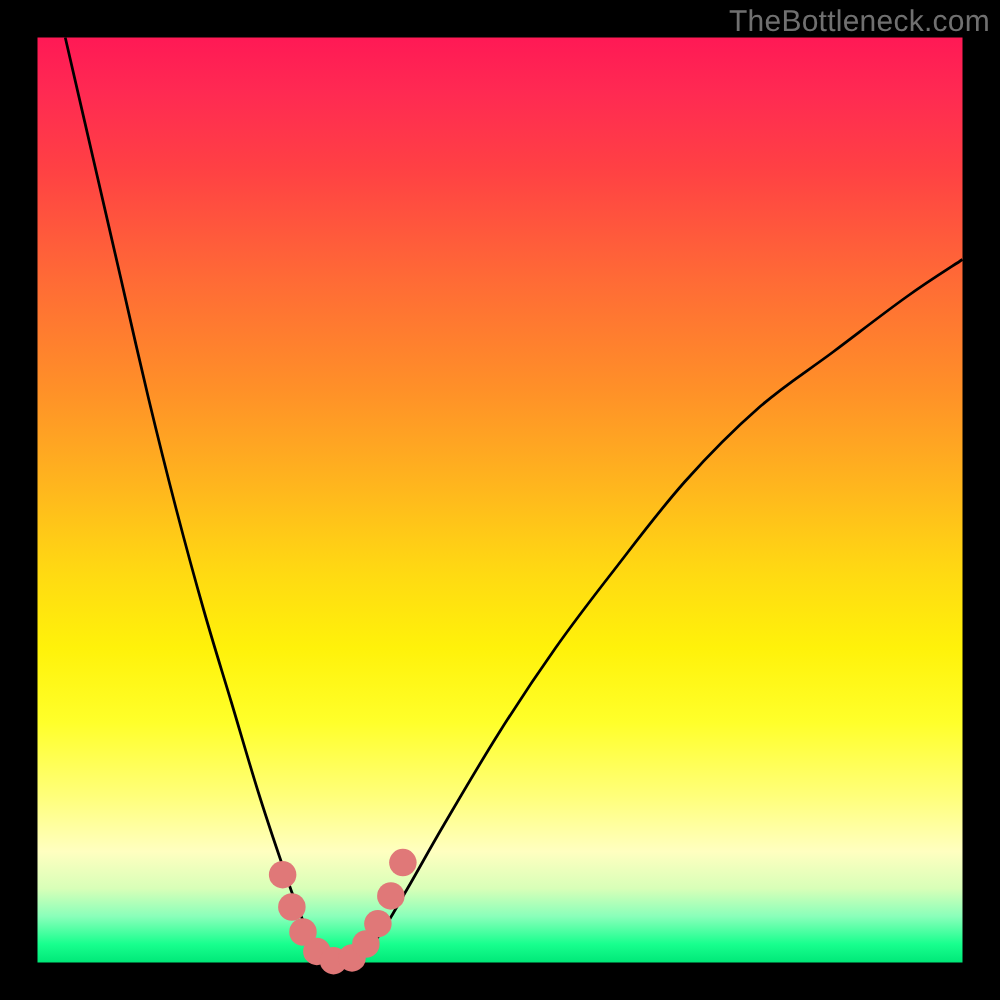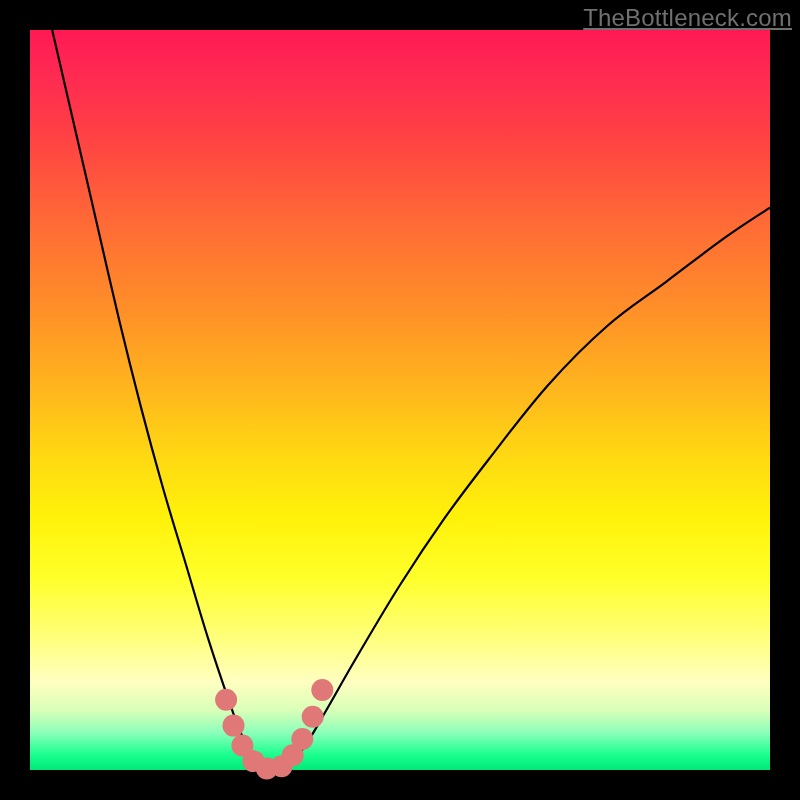--- a/index.html
+++ b/index.html
@@ -44,21 +44,20 @@
     );
   }
   .watermark {
     position: absolute;
     top: 4px;
     right: 8px;
     color: #707070;
     font-size: 24px;
     letter-spacing: 0.2px;
     font-weight: 500;
-    text-decoration: underline;
   }
   .curve-svg {
     position: absolute;
     left: 30px;
     top: 30px;
     width: 740px;
     height: 740px;
     overflow: visible;
   }
 </style>

